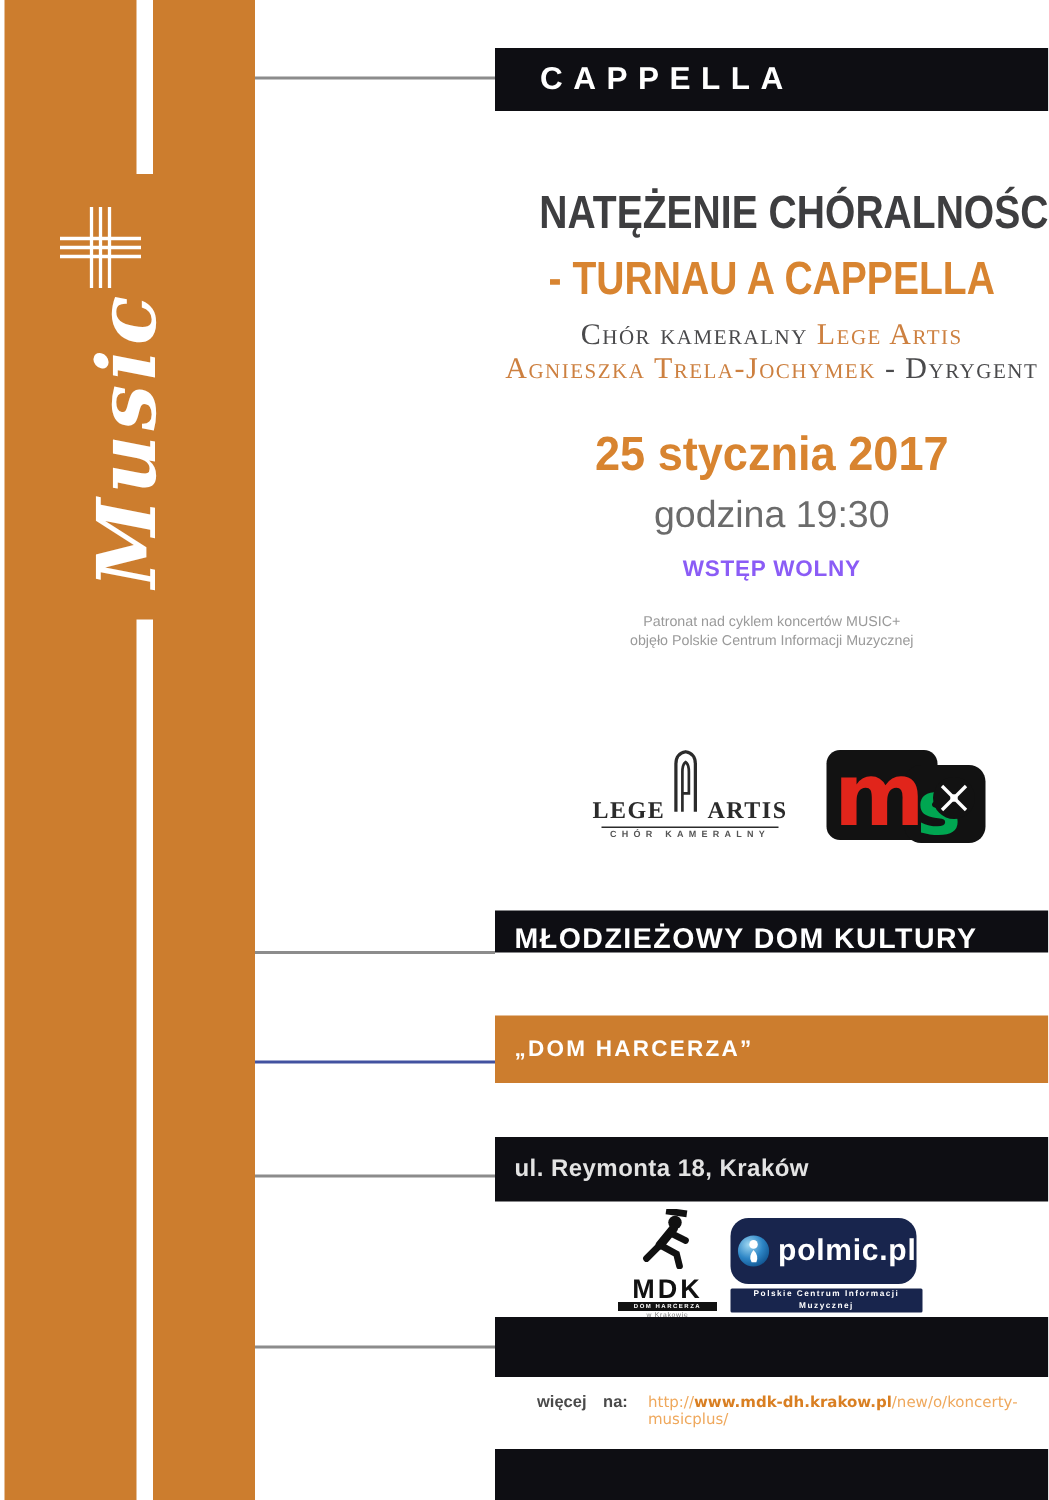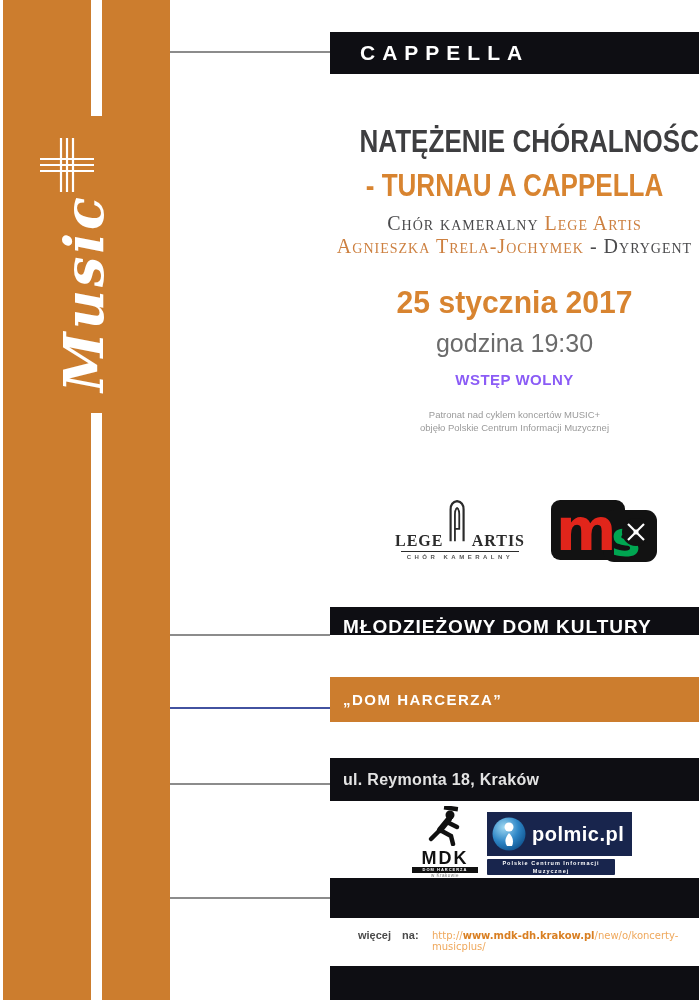--- a/index.html
+++ b/index.html
@@ -58,21 +58,21 @@
   .la-rule { border-top:1.5px solid #2b2b2b; margin:1px 6px 2px 6px; }
   .la-caption { font-size:6px; letter-spacing:3.5px; color:#555; font-weight:bold; }
   .ms-logo { position:absolute; left:545px; top:490px; }
   
   .mdk-logo { position:absolute; left:408px; top:806px; width:74px; text-align:center; }
   .mdk-name { font-size:18px; font-weight:bold; letter-spacing:2px; color:#111; line-height:16px; }
   .mdk-cap1 { margin:1px 4px 0 4px; background:#111; color:#fff; font-size:4px;
     letter-spacing:1px; line-height:6px; font-weight:bold; }
   .mdk-cap2 { font-size:4.5px; color:#777; letter-spacing:0.5px; line-height:6px; }
   .polmic-logo { position:absolute; left:487px; top:812px; width:128px; }
-  .polmic-box { width:145px; height:44px; background:#18254d; border-radius:0;
+  .polmic-box { width:124px; height:44px; background:#18254d; border-radius:12px;
     display:flex; align-items:center; gap:5px; padding-left:4px; box-sizing:border-box; }
   .polmic-name { color:#ffffff; font-size:20px; font-weight:bold; letter-spacing:0.5px; }
   .polmic-caption { margin-top:3px; background:#18254d; color:#ffffff; text-align:center;
     font-size:5.5px; font-weight:bold; letter-spacing:1px; line-height:8px; border-radius:1px; }
   
   .more-label { position:absolute; left:358px; top:929px; font-size:11px; font-weight:bold;
     color:#4a4a4a; word-spacing:8px; }
   .more-url { position:absolute; left:432px; top:930px; font-size:10px;
     font-family:"DejaVu Sans", sans-serif; color:#e08a2e; text-decoration:none; }
   .more-url .u-bold { font-weight:bold; color:#d97f22; }

